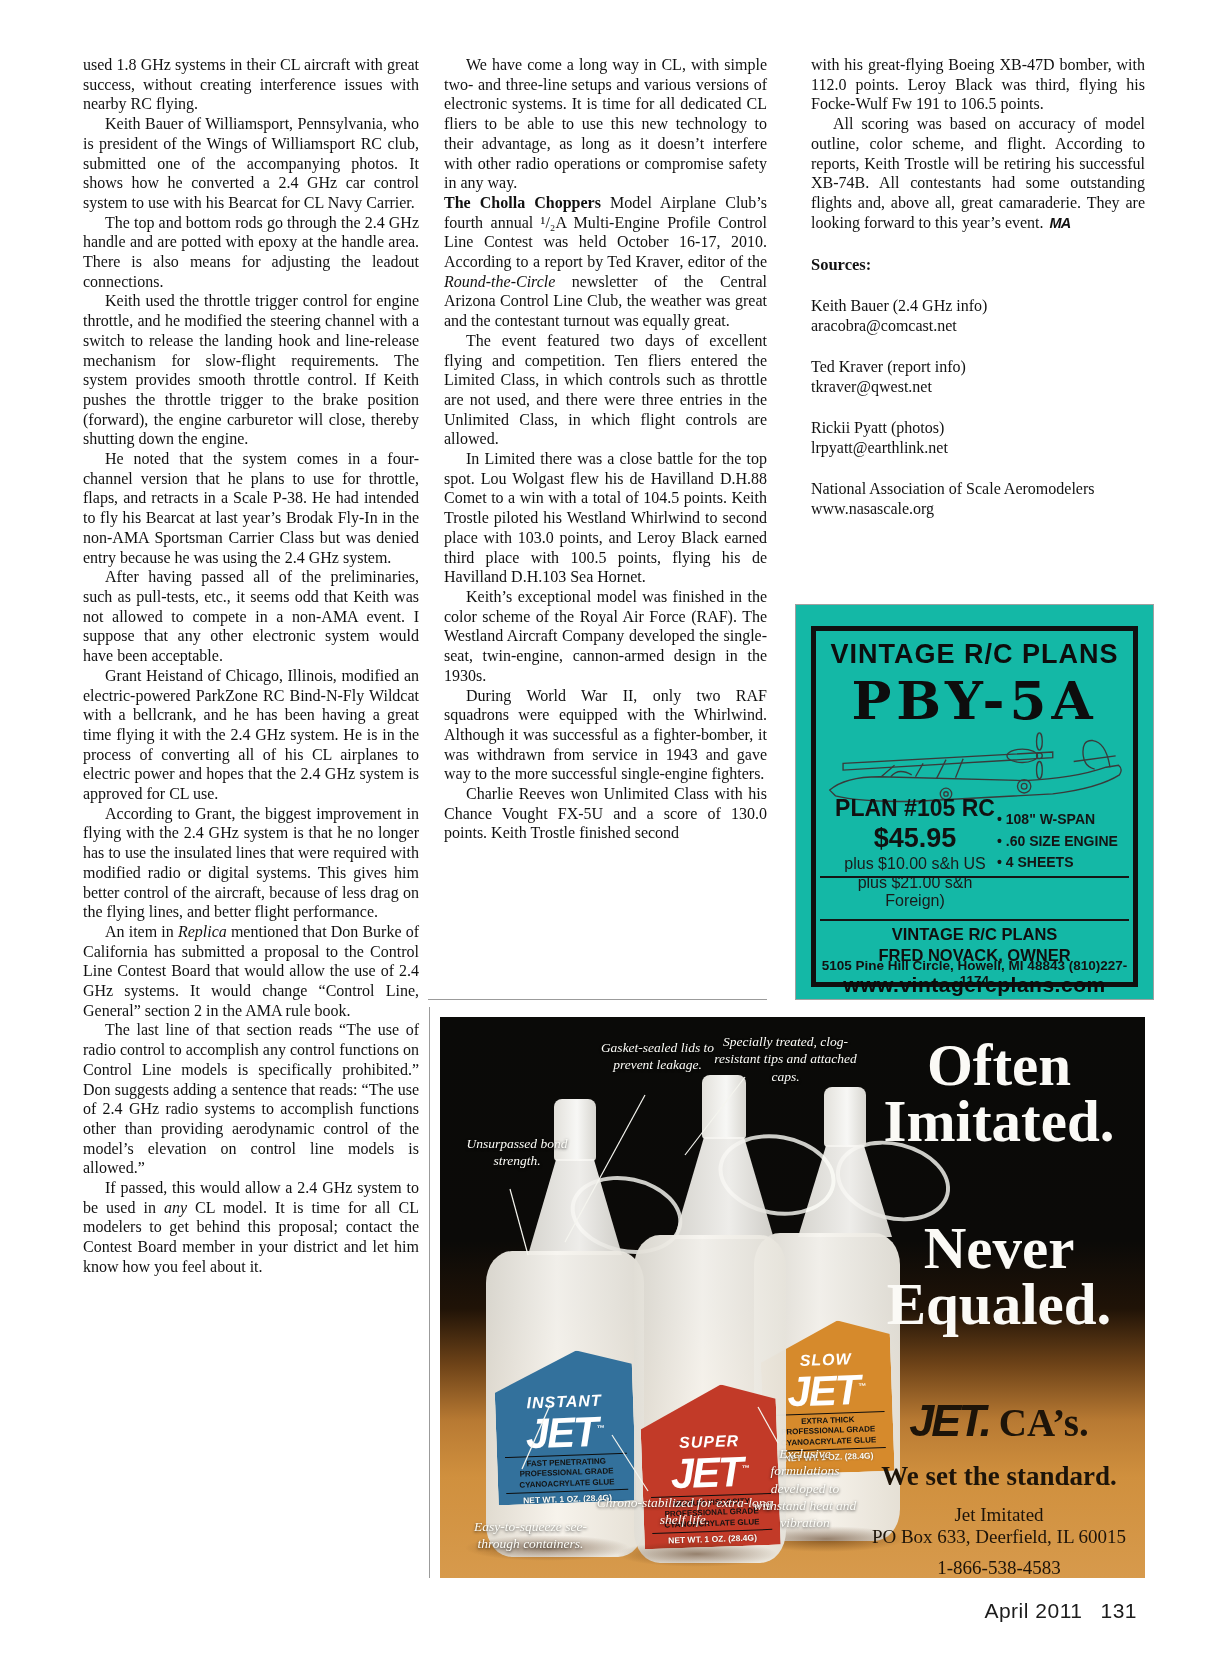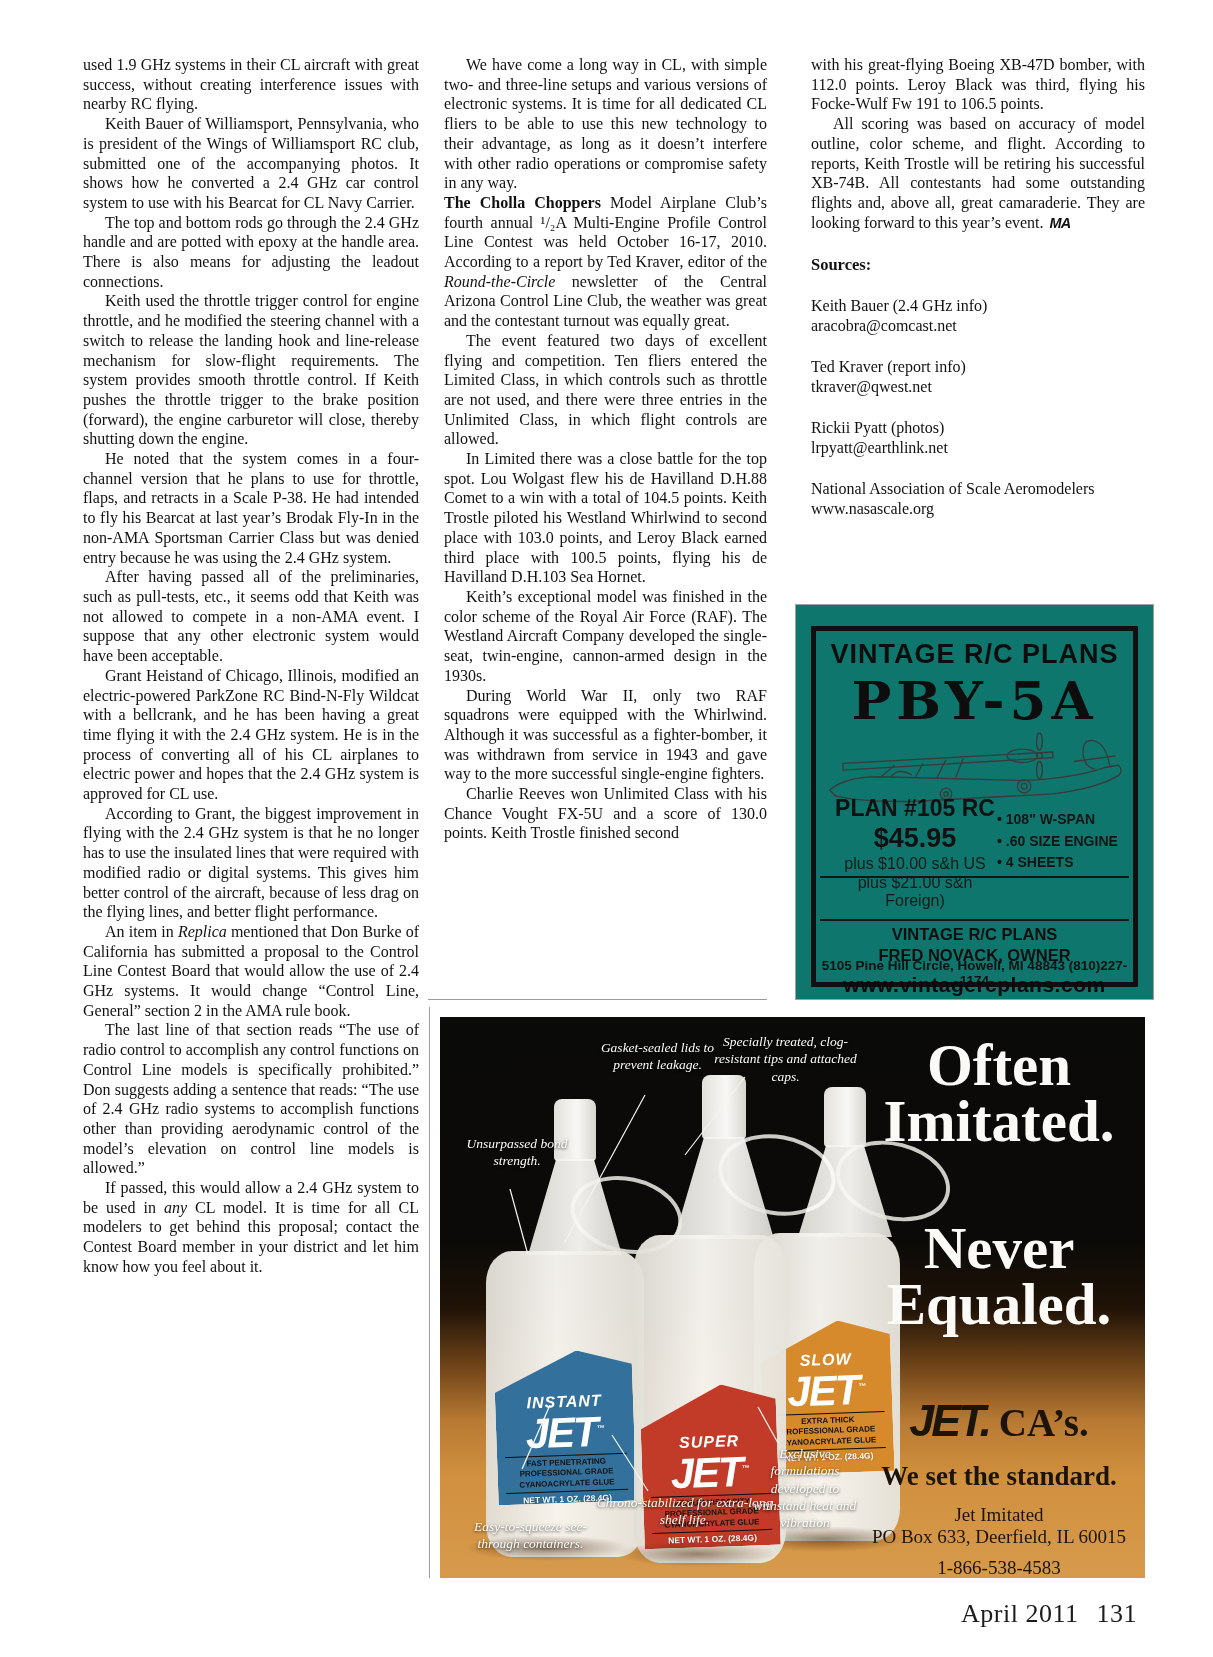--- a/index.html
+++ b/index.html
@@ -15,21 +15,21 @@
   .bold-lead{font-weight:bold;}
   .sect-gap{margin-top:12px;}
   .ma-logo{font-family:"Liberation Sans",sans-serif;font-style:italic;font-weight:900;
            font-size:14.5px;letter-spacing:-1px;padding-left:6px;}
   .sources-h{margin-top:22px;font-weight:bold;font-size:16.5px;}
   .source{margin-top:21px;font-size:16px;line-height:20px;}
   .rule-h{position:absolute;left:428px;top:999px;width:339px;height:1px;background:#9b9b9b;}
   .rule-v{position:absolute;left:429px;top:1007px;width:1px;height:571px;background:#9b9b9b;}
 
   
-  .vad-outer{position:absolute;left:795px;top:604px;width:357px;height:394px;border:1px solid #a0a0a0;background:#0f766e;}
+  .vad-outer{position:absolute;left:795px;top:604px;width:357px;height:394px;border:1px solid #a0a0a0;background:#14b8a6;}
   .vad-inner{position:absolute;left:15px;top:21px;width:317px;height:351px;border:5px solid #101010;
              font-family:"Liberation Sans",sans-serif;text-align:center;}
   .v-abs{position:absolute;left:0;width:100%;}
   .v-title{top:8px;font-size:27px;font-weight:900;letter-spacing:1px;color:#0d0d0d;}
   .v-model{top:38px;font-size:53px;font-weight:900;letter-spacing:5px;color:#0d0d0d;
            font-family:"DejaVu Serif","Liberation Serif",serif;}
   .v-plane{top:96px;left:2px;}
   .v-plan{top:164px;left:10px;width:178px;}
   .v-plan-no{font-size:23px;font-weight:900;}
   .v-price{font-size:27px;font-weight:900;margin-top:1px;}
@@ -99,31 +99,31 @@
   .label3 .variant{padding-top:30px;}
   .lbrand{color:#fff;font-style:italic;font-weight:900;font-size:42px;line-height:38px;letter-spacing:-2px;}
   .tm{font-size:8px;vertical-align:super;letter-spacing:0;}
   .ldesc{margin:3px 8px 0 8px;border-top:1.5px solid #0e0e0e;border-bottom:1.5px solid #0e0e0e;
          padding:2px 0;color:#131313;font-weight:bold;font-size:8px;line-height:1.3;}
   .lnet{color:#fdfdf8;font-weight:bold;font-size:8.5px;margin-top:2px;text-shadow:0 0 2px rgba(0,0,0,.4);}
   .bshadow{position:absolute;left:6px;bottom:0;width:90%;height:26px;
            background:radial-gradient(ellipse at center,rgba(70,35,5,.55) 0%,rgba(70,35,5,0) 70%);}
   .leader-svg{position:absolute;left:0;top:0;z-index:6;}
 
-  .footer{position:absolute;top:1599px;right:76px;font-family:Liberation Serif, serif;
-          font-size:26px;color:#1c1c1c;letter-spacing:.5px;}
+  .footer{position:absolute;top:1599px;right:76px;font-family:Liberation Sans, sans-serif;
+          font-size:21px;color:#1c1c1c;letter-spacing:.5px;}
   .footer .fp{padding-left:18px;}
 </style>
 </head>
 <body>
 
 <div class="page">
 
   <div class="col col-left">
-    <p class="bp">used 1.9 GHz systems in their CL aircraft with great success, without creating interference issues with nearby RC flying.</p>
+    <p class="bp">used 1.8 GHz systems in their CL aircraft with great success, without creating interference issues with nearby RC flying.</p>
     <p class="bp ind">Keith Bauer of Williamsport, Pennsylvania, who is president of the Wings of Williamsport RC club, submitted one of the accompanying photos. It shows how he converted a 2.4 GHz car control system to use with his Bearcat for CL Navy Carrier.</p>
     <p class="bp ind">The top and bottom rods go through the 2.4 GHz handle and are potted with epoxy at the handle area. There is also means for adjusting the leadout connections.</p>
     <p class="bp ind">Keith used the throttle trigger control for engine throttle, and he modified the steering channel with a switch to release the landing hook and line-release mechanism for slow-flight requirements. The system provides smooth throttle control. If Keith pushes the throttle trigger to the brake position (forward), the engine carburetor will close, thereby shutting down the engine.</p>
     <p class="bp ind">He noted that the system comes in a four-channel version that he plans to use for throttle, flaps, and retracts in a Scale P-38. He had intended to fly his Bearcat at last year’s Brodak Fly-In in the non-AMA Sportsman Carrier Class but was denied entry because he was using the 2.4 GHz system.</p>
     <p class="bp ind">After having passed all of the preliminaries, such as pull-tests, etc., it seems odd that Keith was not allowed to compete in a non-AMA event. I suppose that any other electronic system would have been acceptable.</p>
     <p class="bp ind">Grant Heistand of Chicago, Illinois, modified an electric-powered ParkZone RC Bind-N-Fly Wildcat with a bellcrank, and he has been having a great time flying it with the 2.4 GHz system. He is in the process of converting all of his CL airplanes to electric power and hopes that the 2.4 GHz system is approved for CL use.</p>
     <p class="bp ind">According to Grant, the biggest improvement in flying with the 2.4 GHz system is that he no longer has to use the insulated lines that were required with modified radio or digital systems. This gives him better control of the aircraft, because of less drag on the flying lines, and better flight performance.</p>
     <p class="bp ind"><span>An item in </span><span class="ital">Replica</span><span> mentioned that Don Burke of California has submitted a proposal to the Control Line Contest Board that would allow the use of 2.4 GHz systems. It would change “Control Line, General” section 2 in the AMA rule book.</span></p>
     <p class="bp ind">The last line of that section reads “The use of radio control to accomplish any control functions on Control Line models is specifically prohibited.” Don suggests adding a sentence that reads: “The use of 2.4 GHz radio systems to accomplish functions other than providing aerodynamic control of the model’s elevation on control line models is allowed.”</p>
     <p class="bp ind"><span>If passed, this would allow a 2.4 GHz system to be used in </span><span class="ital">any</span><span> CL model. It is time for all CL modelers to get behind this proposal; contact the Contest Board member in your district and let him know how you feel about it.</span></p>

